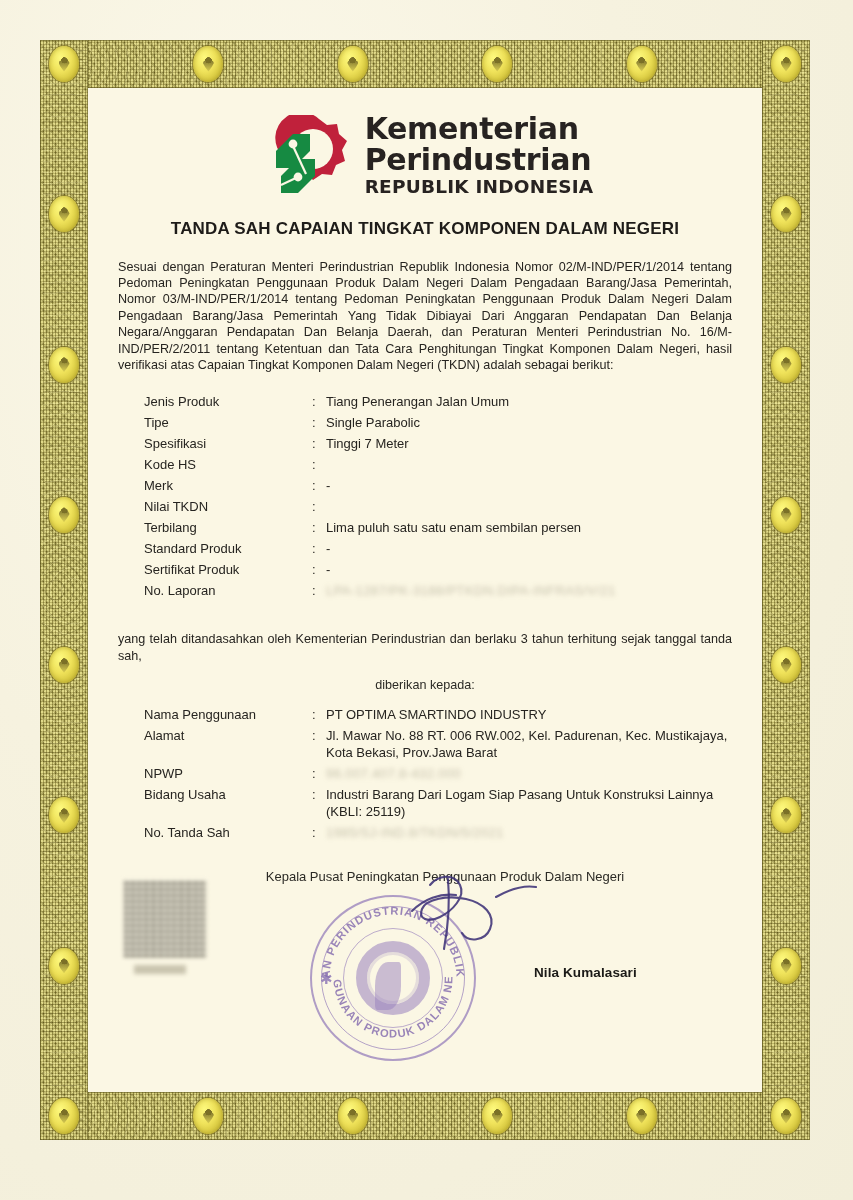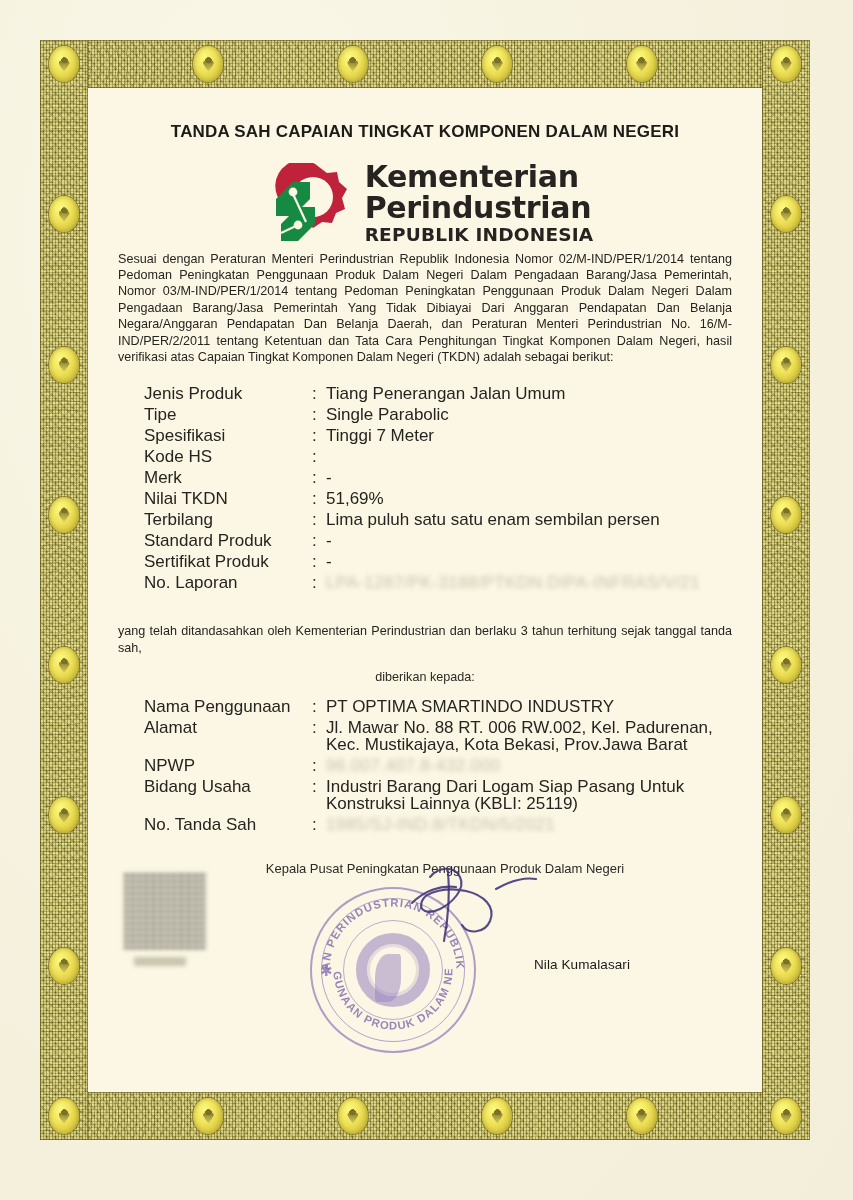--- a/index.html
+++ b/index.html
@@ -116,21 +116,21 @@
   }
   #intro-paragraph{ margin-bottom:18px; }
   #validity-paragraph{ margin-top:30px; }
   #given-to-line{
     text-align:center; font-size:12.6px;
     margin-top:14px; margin-bottom:12px;
   }
 
   
   .fields{ margin: 0 0 0 34px; }
-  .frow{ display:flex; align-items:flex-start; font-size:17px; line-height:21px; }
+  .frow{ display:flex; align-items:flex-start; font-size:13px; line-height:21px; }
   .frow.tall{ line-height:17px; padding:2px 0; }
   .flabel{ width:168px; flex:none; color:#262420; }
   .fcolon{ width:14px; flex:none; }
   .fvalue{ flex:1; color:#262420; }
   .fvalue.redacted{
     display:inline-block;
     color:rgba(120,112,88,.40);
     filter: blur(2.6px);
     letter-spacing:.4px;
     user-select:none;
@@ -142,21 +142,21 @@
   
   #sign-area{ position:relative; margin-top:26px; height:200px; }
   #place-date{
     text-align:center; font-size:13px; margin-left:60px;
   }
   #officer-title{
     text-align:center; font-size:13px; margin-top:14px; margin-left:40px;
   }
   #signer-name{
     position:absolute; left:424px; top:96px;
-    font-weight:400; font-size:13.5px; color:#1b1a17;
+    font-weight:700; font-size:13.5px; color:#1b1a17;
     letter-spacing:.1px;
   }
 
   
   #qr-block{ position:absolute; left:14px; top:10px; width:92px; }
   #qr-code{
     width:82px; height:78px;
     background-color:#b9b3a0;
     background-image:
       repeating-linear-gradient(0deg, rgba(60,56,44,.55) 0 3px, rgba(250,247,232,.85) 3px 6px),
@@ -264,22 +264,20 @@
         <div class="medallion" style="left: 731px; top: 607.143px;"></div>
         <div class="medallion" style="left: 9px; top: 757.429px;"></div>
         <div class="medallion" style="left: 731px; top: 757.429px;"></div>
         <div class="medallion" style="left: 9px; top: 907.714px;"></div>
         <div class="medallion" style="left: 731px; top: 907.714px;"></div>
       </div>
   </div>
 
   <div id="inner">
 
-    <div id="doc-title">TANDA SAH CAPAIAN TINGKAT KOMPONEN DALAM NEGERI</div>
-
     <div id="logo-block">
       <div id="logo-mark">
         <svg viewBox="0 0 92 80" width="92" height="80" aria-hidden="true">
           <g>
             <path d="M62 4 L70 10 L80 9 L82 19 L90 26 L85 35 L88 46 L79 50 L75 60 L65 59 L56 65 L49 58 L39 58 L37 48
                      A26 26 0 1 1 62 4 Z" fill="#c0213b"></path>
             <circle cx="56" cy="34" r="20" fill="#fbf7e4"></circle>
           </g>
           <path d="M36 19 L53 19 L53 36 L36 53 L19 53 L19 36 Z" fill="#168a42"></path>
           <path d="M46 44 L63 44 L63 61 L46 78 L29 78 L29 61 Z" fill="#168a42" opacity="0"></path>
@@ -290,20 +288,22 @@
           <path d="M41 62 L24 70" stroke="#fbf7e4" stroke-width="2.2"></path>
         </svg>
       </div>
       <div id="logo-wordmark">
         <span class="wm1">Kementerian</span>
         <span class="wm2">Perindustrian</span>
         <span class="wm3">REPUBLIK INDONESIA</span>
       </div>
     </div>
 
+    <div id="doc-title">TANDA SAH CAPAIAN TINGKAT KOMPONEN DALAM NEGERI</div>
+
     <p class="para" id="intro-paragraph">Sesuai dengan Peraturan Menteri Perindustrian Republik Indonesia Nomor 02/M-IND/PER/1/2014 tentang Pedoman Peningkatan Penggunaan Produk Dalam Negeri Dalam Pengadaan Barang/Jasa Pemerintah, Nomor 03/M-IND/PER/1/2014 tentang Pedoman Peningkatan Penggunaan Produk Dalam Negeri Dalam Pengadaan Barang/Jasa Pemerintah Yang Tidak Dibiayai Dari Anggaran Pendapatan Dan Belanja Negara/Anggaran Pendapatan Dan Belanja Daerah, dan Peraturan Menteri Perindustrian No. 16/M-IND/PER/2/2011 tentang Ketentuan dan Tata Cara Penghitungan Tingkat Komponen Dalam Negeri, hasil verifikasi atas Capaian Tingkat Komponen Dalam Negeri (TKDN) adalah sebagai berikut:</p>
 
     <div class="fields" id="product-fields">
         <div class="frow">
           <div class="flabel">Jenis Produk</div>
           <div class="fcolon">:</div>
           <div class="fvalue">Tiang Penerangan Jalan Umum</div>
         </div>
         <div class="frow">
           <div class="flabel">Tipe</div>
@@ -320,21 +320,20 @@
           <div class="fcolon">:</div>
         </div>
         <div class="frow">
           <div class="flabel">Merk</div>
           <div class="fcolon">:</div>
           <div class="fvalue">-</div>
         </div>
         <div class="frow">
           <div class="flabel">Nilai TKDN</div>
           <div class="fcolon">:</div>
-          <div class="fvalue">51,69%</div>
         </div>
         <div class="frow">
           <div class="flabel">Terbilang</div>
           <div class="fcolon">:</div>
           <div class="fvalue">Lima puluh satu satu enam sembilan persen</div>
         </div>
         <div class="frow">
           <div class="flabel">Standard Produk</div>
           <div class="fcolon">:</div>
           <div class="fvalue">-</div>

